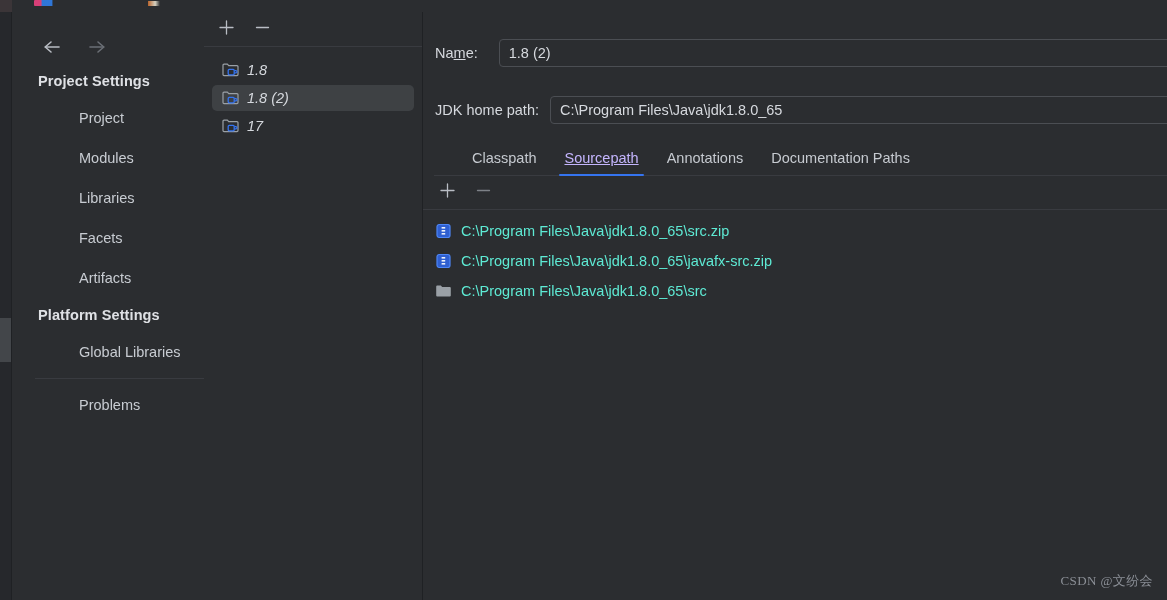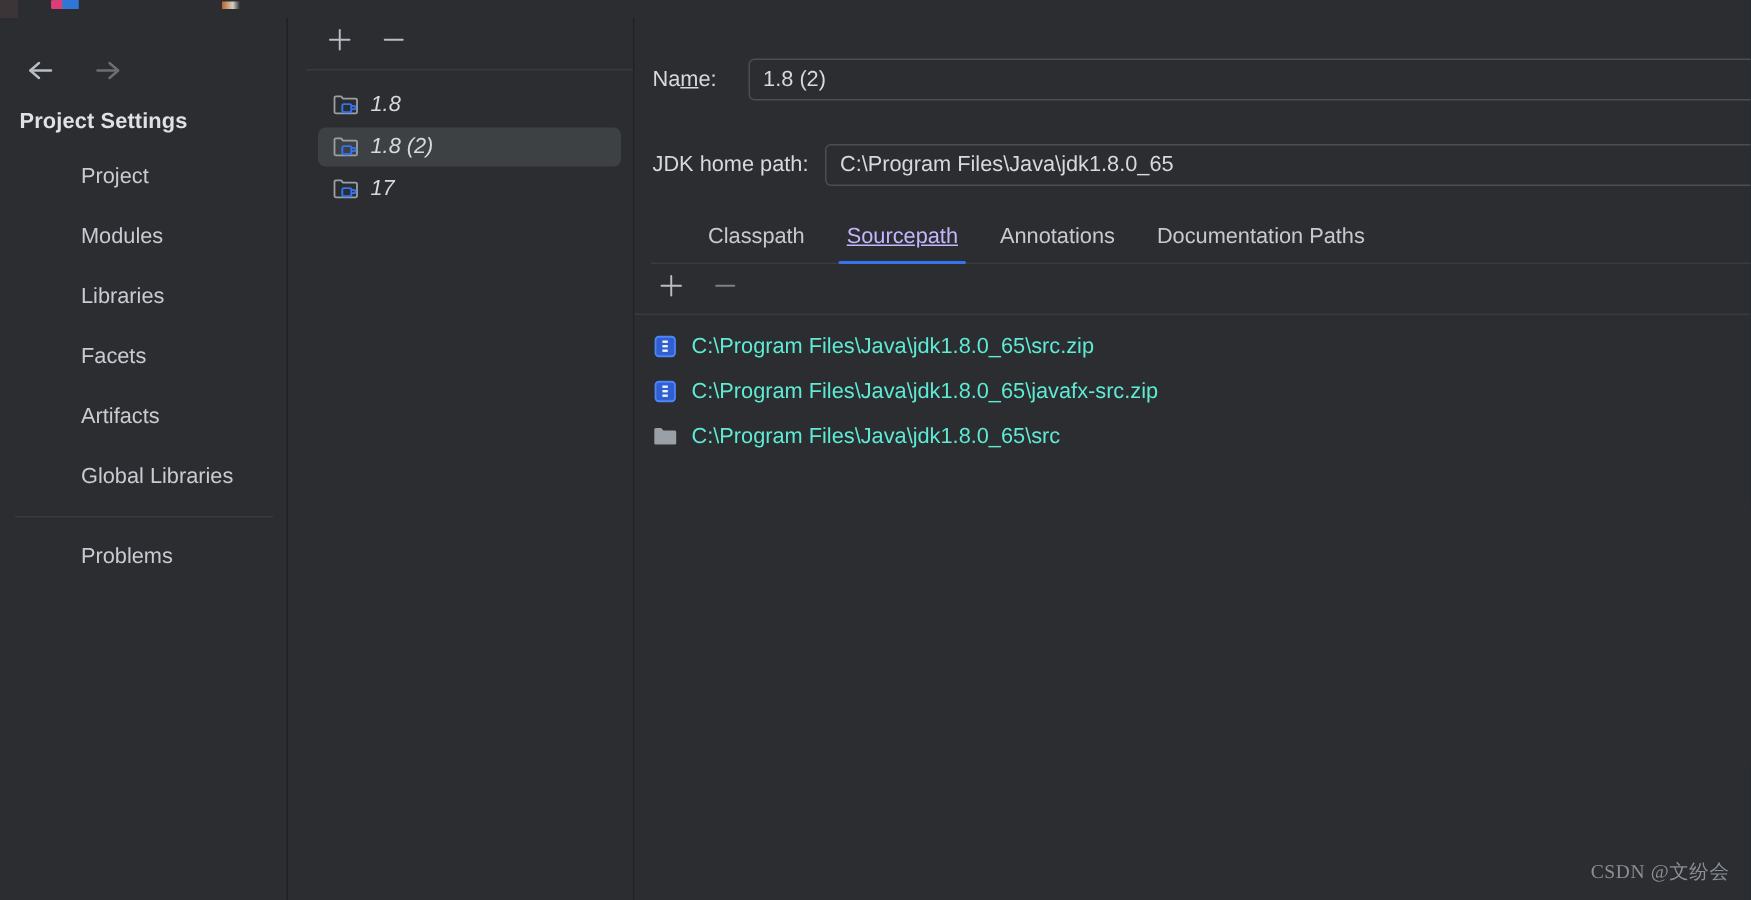--- a/index.html
+++ b/index.html
@@ -53,21 +53,21 @@
     box-sizing: border-box;
   }
   .edge-strip-thumb {
     position: absolute; left: 0; top: 306px;
     width: 11px; height: 44px;
     background: #43464a;
   }
 
   
   .sidebar {
-    position: absolute; left: 0; top: 12px;
+    position: absolute; left: 25px; top: 12px;
     width: 192px; height: 588px;
     background: #2b2d30;
     border-right: 1px solid #1f2124;
     box-sizing: border-box;
   }
   .nav-arrows {
     position: absolute; left: 14px; top: 22px;
     display: flex; gap: 19px; align-items: center;
   }
   .nav-arrow {
@@ -268,20 +268,21 @@
 
     <div class="tree">
 
       <div class="tree-group">Project Settings</div>
       <div class="tree-item">Project</div>
       <div class="tree-item">Modules</div>
       <div class="tree-item">Libraries</div>
       <div class="tree-item">Facets</div>
       <div class="tree-item">Artifacts</div>
 
+      <div class="tree-group">Platform Settings</div>
       <div class="tree-item">Global Libraries</div>
 
       <div class="tree-divider"></div>
 
       <div class="tree-item">Problems</div>
     </div>
   </div>
 
   <div class="listpanel">
     <div class="list-toolbar">

